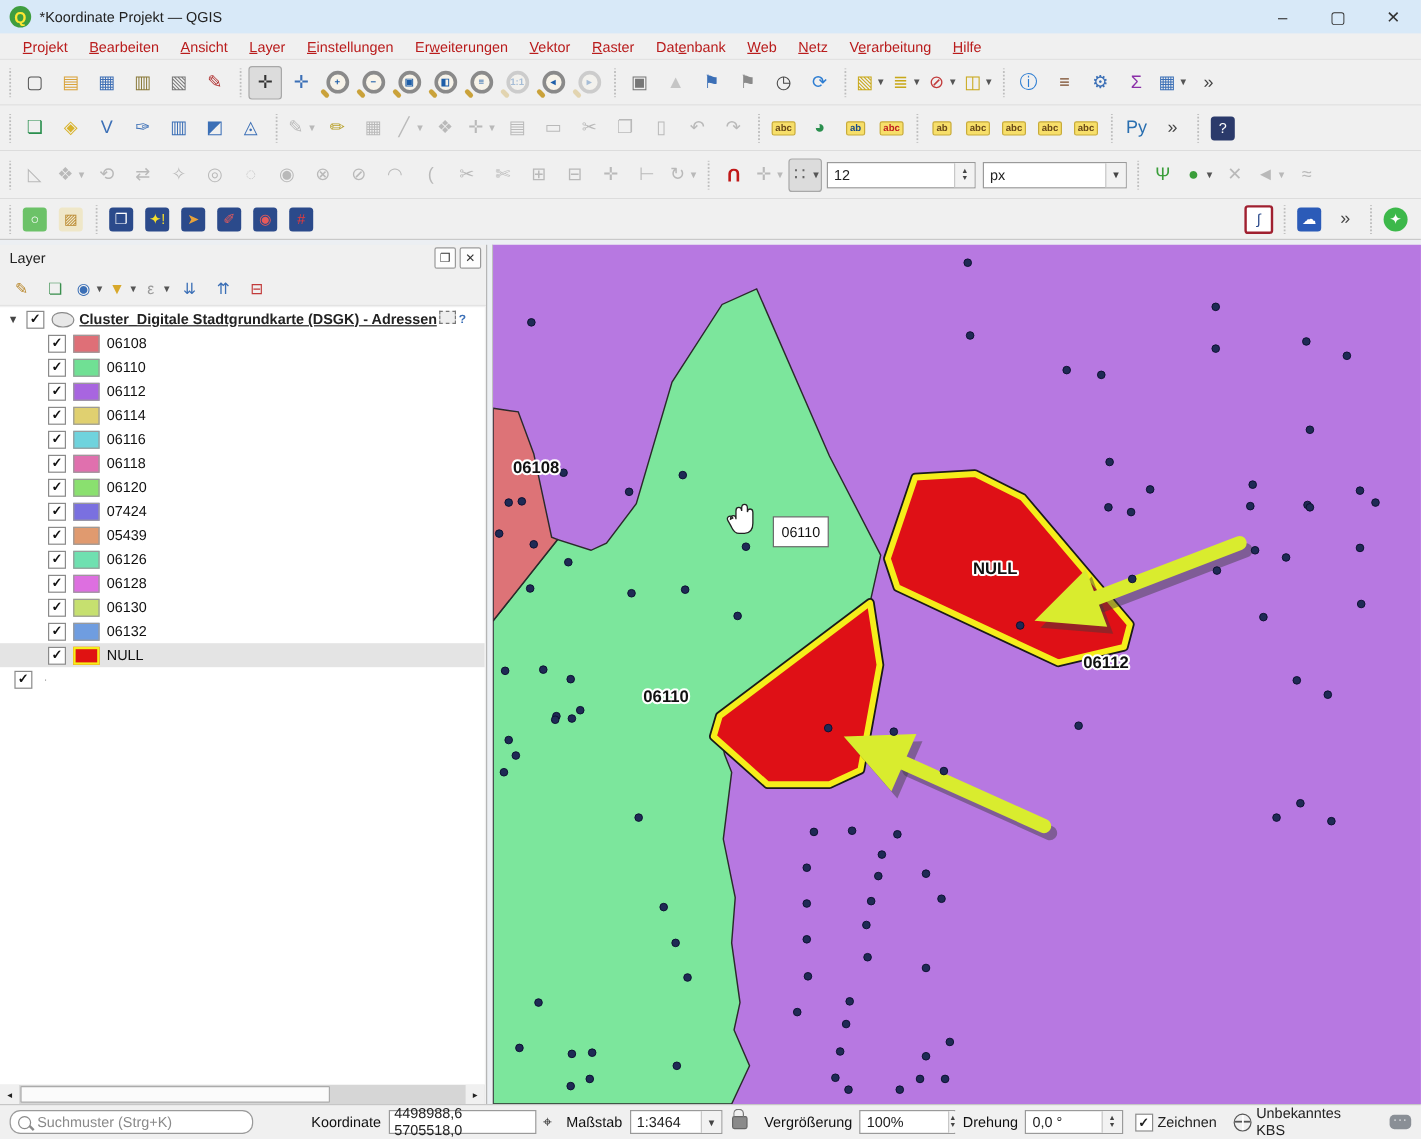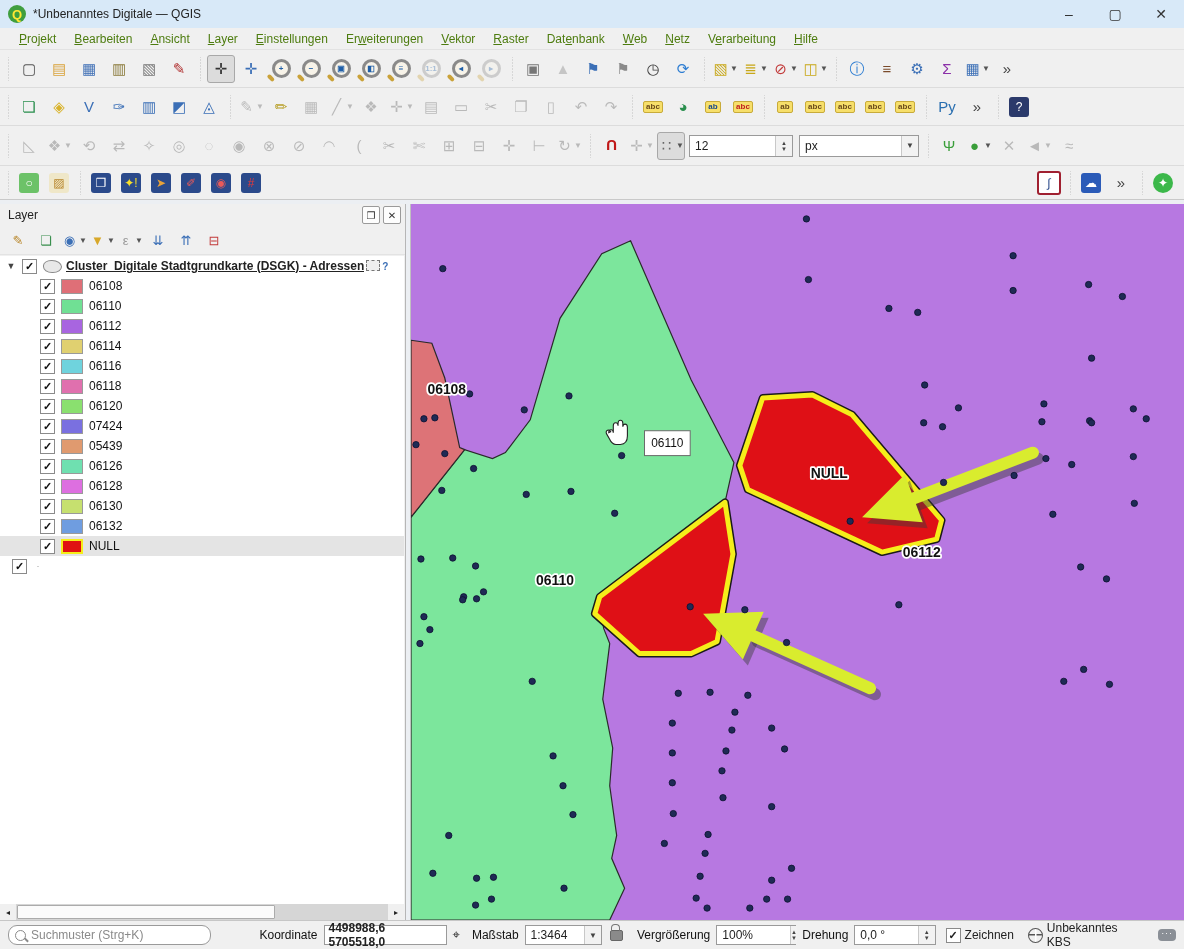--- a/index.html
+++ b/index.html
@@ -9,21 +9,21 @@
   #titlebar{position:absolute;left:0;top:0;width:1184px;height:28px;background:#d8e9f8;
     display:flex;align-items:center;padding-left:8px;box-sizing:border-box;}
   .logo{width:18px;height:18px;border-radius:9px;background:#3f9e3f;color:#ffe733;font-weight:bold;
     display:inline-flex;align-items:center;justify-content:center;font-size:13px;margin-right:7px;}
   .wtitle{font-size:12px;color:#222;}
   .wbtns{margin-left:auto;display:flex;height:28px;}
   .wbtn{width:46px;height:28px;display:flex;align-items:center;justify-content:center;font-size:14px;color:#333;}
   
   #menubar{position:absolute;left:0;top:28px;width:1184px;height:22px;background:#f0f0f0;
     display:flex;align-items:center;padding-left:10px;box-sizing:border-box;border-bottom:1px solid #e2e2e2;}
-  .mitem{padding:2px 9px;color:#4d7c0f;}
+  .mitem{padding:2px 9px;color:#b91c1c;}
   .mitem u{text-decoration:underline;}
   
   .tbrow{position:absolute;left:0;width:1184px;background:#f0f0f0;display:flex;align-items:center;
     box-sizing:border-box;border-bottom:1px solid #dcdcdc;padding-left:2px;}
   #tb1{top:50px;height:38px;}
   #tb2{top:88px;height:38px;}
   #tb3{top:126px;height:40px;}
   #tb4{top:166px;height:34px;border-bottom:1px solid #c9c9c9;}
   .tsep{width:8px;height:24px;margin:0 2px;background-image:radial-gradient(#bdbdbd 28%,transparent 30%);
     background-size:3px 3px;background-position:center;background-repeat:repeat-y;flex:0 0 8px;}
@@ -37,21 +37,21 @@
     padding:1px 2px;height:auto;min-width:0;}
   .flip{transform:rotate(180deg);font-weight:bold;}
   .dd{font-size:8px;color:#555;margin-left:1px;}
   .mag{width:13px;height:13px;border:3px solid #8a8a8a;border-radius:50%;position:relative;
     background:#f7f3e9;display:flex;align-items:center;justify-content:center;}
   .mag::after{content:"";position:absolute;width:8px;height:3.5px;background:#caa23a;border-radius:2px;
     left:-8px;bottom:-4px;transform:rotate(45deg);}
   .msub{font-size:8px;font-weight:bold;color:#1f5fa8;line-height:1;}
   .tspin,.tcombo{height:22px;border:1px solid #9a9a9a;background:#fff;display:flex;align-items:center;
     margin:0 3px;padding-left:5px;box-sizing:border-box;}
-  .tspin{width:104px;}
+  .tspin{width:124px;}
   .tcombo{width:120px;}
   .tspin .val,.tcombo .val{flex:1;text-align:left;}
   .steppers{width:16px;height:100%;border-left:1px solid #c8c8c8;display:flex;flex-direction:column;
     align-items:center;justify-content:center;font-size:6px;color:#444;background:#f2f2f2;}
   .combodd{width:16px;height:100%;display:flex;align-items:center;justify-content:center;font-size:8px;
     color:#444;background:#f2f2f2;border-left:1px solid #c8c8c8;}
   .rgroup{margin-left:auto;display:flex;align-items:center;margin-right:6px;}
   
   #main{position:absolute;left:0;top:200px;width:1184px;height:720px;background:#eceff3;}
   #panel{position:absolute;left:0;top:4px;width:406px;height:716px;background:#f0f0f0;
@@ -110,21 +110,21 @@
   .cbx{width:13px;height:13px;border:1px solid #8a8a8a;background:#fff;display:inline-flex;align-items:center;
     justify-content:center;font-size:11px;font-weight:bold;margin-right:4px;}
 </style>
 </head>
 <body>
 
 <div id="app">
 
   <div id="titlebar">
     <span class="logo">Q</span>
-    <span class="wtitle">*Unbenanntes Digitale — QGIS</span>
+    <span class="wtitle">*Koordinate Projekt — QGIS</span>
     <div class="wbtns">
       <span class="wbtn">–</span>
       <span class="wbtn">▢</span>
       <span class="wbtn">✕</span>
     </div>
   </div>
 
   <div id="menubar">
       <span class="mitem"><u>P</u>rojekt</span>
       <span class="mitem"><u>B</u>earbeiten</span>
@@ -777,21 +777,21 @@
         </svg>
     </div>
   </div>
 
   <div id="statusbar">
     <div class="sinput" id="searchbox">
       <span class="magicon"></span>
       <span>Suchmuster (Strg+K)</span>
     </div>
     <span class="slabel" style="margin-left:48px;">Koordinate</span>
-    <div class="sinput" style="width:124px;font-weight:bold;">
+    <div class="sinput" style="width:124px;">
       <span>4498988,6 5705518,0</span>
     </div>
     <span style="margin:0 6px;font-size:13px;color:#333;">⌖</span>
     <span class="slabel">Maßstab</span>
     <div class="sspin" style="width:78px;">
       <span class="val" style="flex:1;">1:3464</span>
       <span class="combodd">▼</span>
     </div>
     <span class="lock"></span>
     <span class="slabel">Vergrößerung</span>

